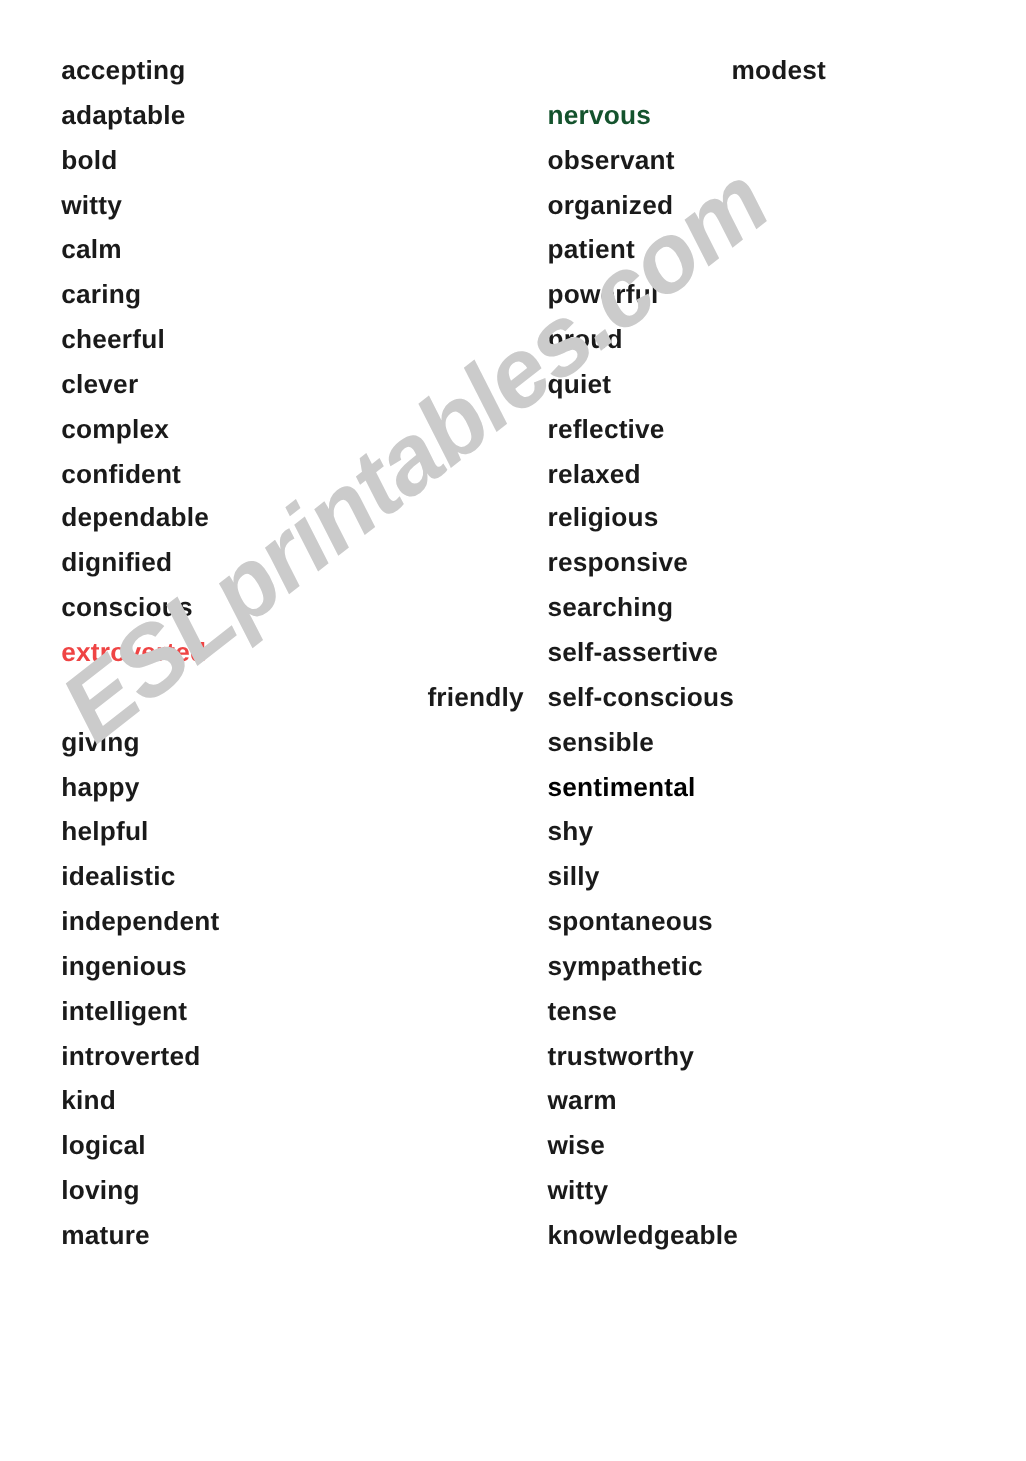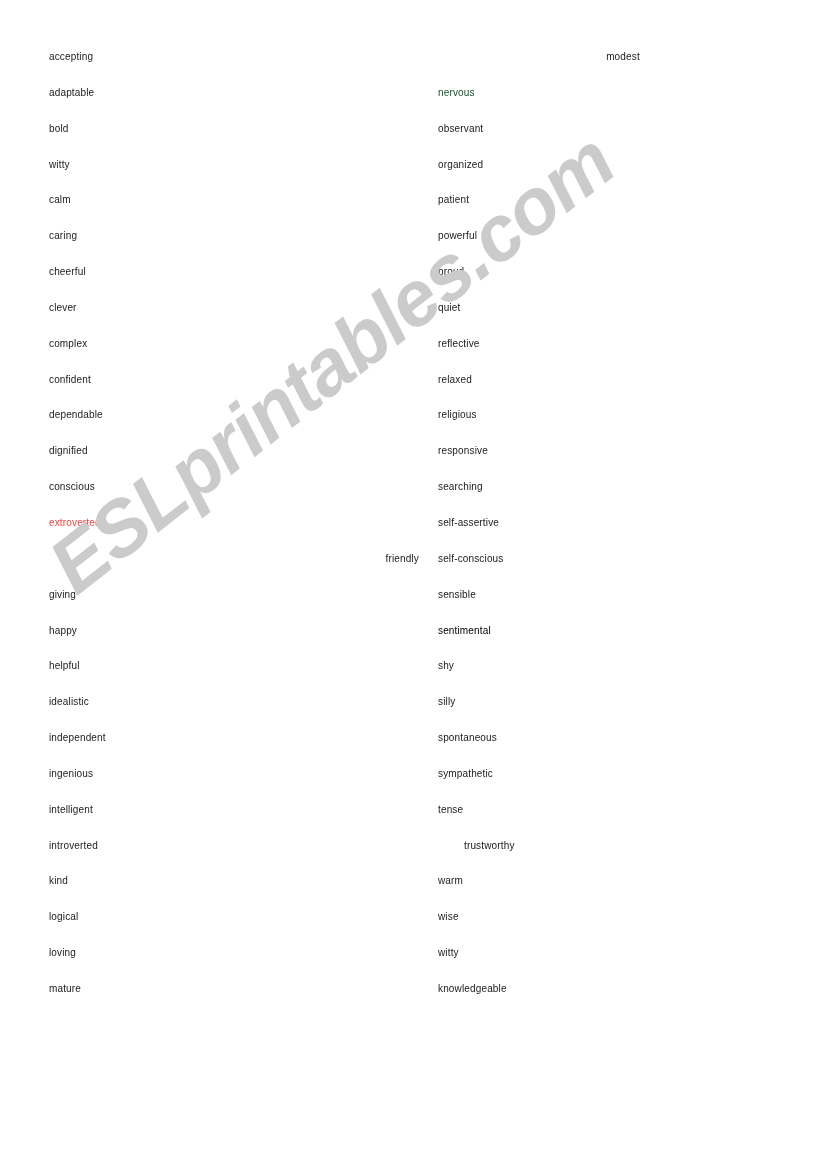--- a/index.html
+++ b/index.html
@@ -65,22 +65,22 @@
     position: absolute;
     top: 39px;
   }
   #column-left  { left: 49px;  width: 370px; }
   #column-right { left: 438px; width: 370px; }
 
   .word-item {
     height: 35.85px;
     line-height: 35.85px;
     font-family: "Liberation Sans", sans-serif;
-    font-size: 10px;
-    font-weight: 400;
+    font-size: 21px;
+    font-weight: 700;
     color: #1a1a1a;
     white-space: nowrap;
     letter-spacing: 0.15px;
   }
 </style>
 </head>
 <body>
 
 <div id="page" style="background: rgb(255, 255, 255);">
 
@@ -130,21 +130,21 @@
         <div class="word-item" style="color: rgb(26, 26, 26);">searching</div>
         <div class="word-item" style="color: rgb(26, 26, 26);">self-assertive</div>
         <div class="word-item" style="color: rgb(26, 26, 26);">self-conscious</div>
         <div class="word-item" style="color: rgb(26, 26, 26);">sensible</div>
         <div class="word-item" style="color: #000000;">sentimental</div>
         <div class="word-item" style="color: rgb(26, 26, 26);">shy</div>
         <div class="word-item" style="color: rgb(26, 26, 26);">silly</div>
         <div class="word-item" style="color: rgb(26, 26, 26);">spontaneous</div>
         <div class="word-item" style="color: rgb(26, 26, 26);">sympathetic</div>
         <div class="word-item" style="color: rgb(26, 26, 26);">tense</div>
-        <div class="word-item" style="color: rgb(26, 26, 26); margin-left: 26px;">trustworthy</div>
+        <div class="word-item" style="color: rgb(26, 26, 26);">trustworthy</div>
         <div class="word-item" style="color: rgb(26, 26, 26);">warm</div>
         <div class="word-item" style="color: rgb(26, 26, 26);">wise</div>
         <div class="word-item" style="color: rgb(26, 26, 26);">witty</div>
         <div class="word-item" style="color: rgb(26, 26, 26);">knowledgeable</div>
       </div>
   </div>
 
   <div id="watermark-layer">
     <div id="watermark-text" style="color: rgb(203, 203, 203); transform: rotate(-38deg);">ESLprintables.com</div>
   </div>

